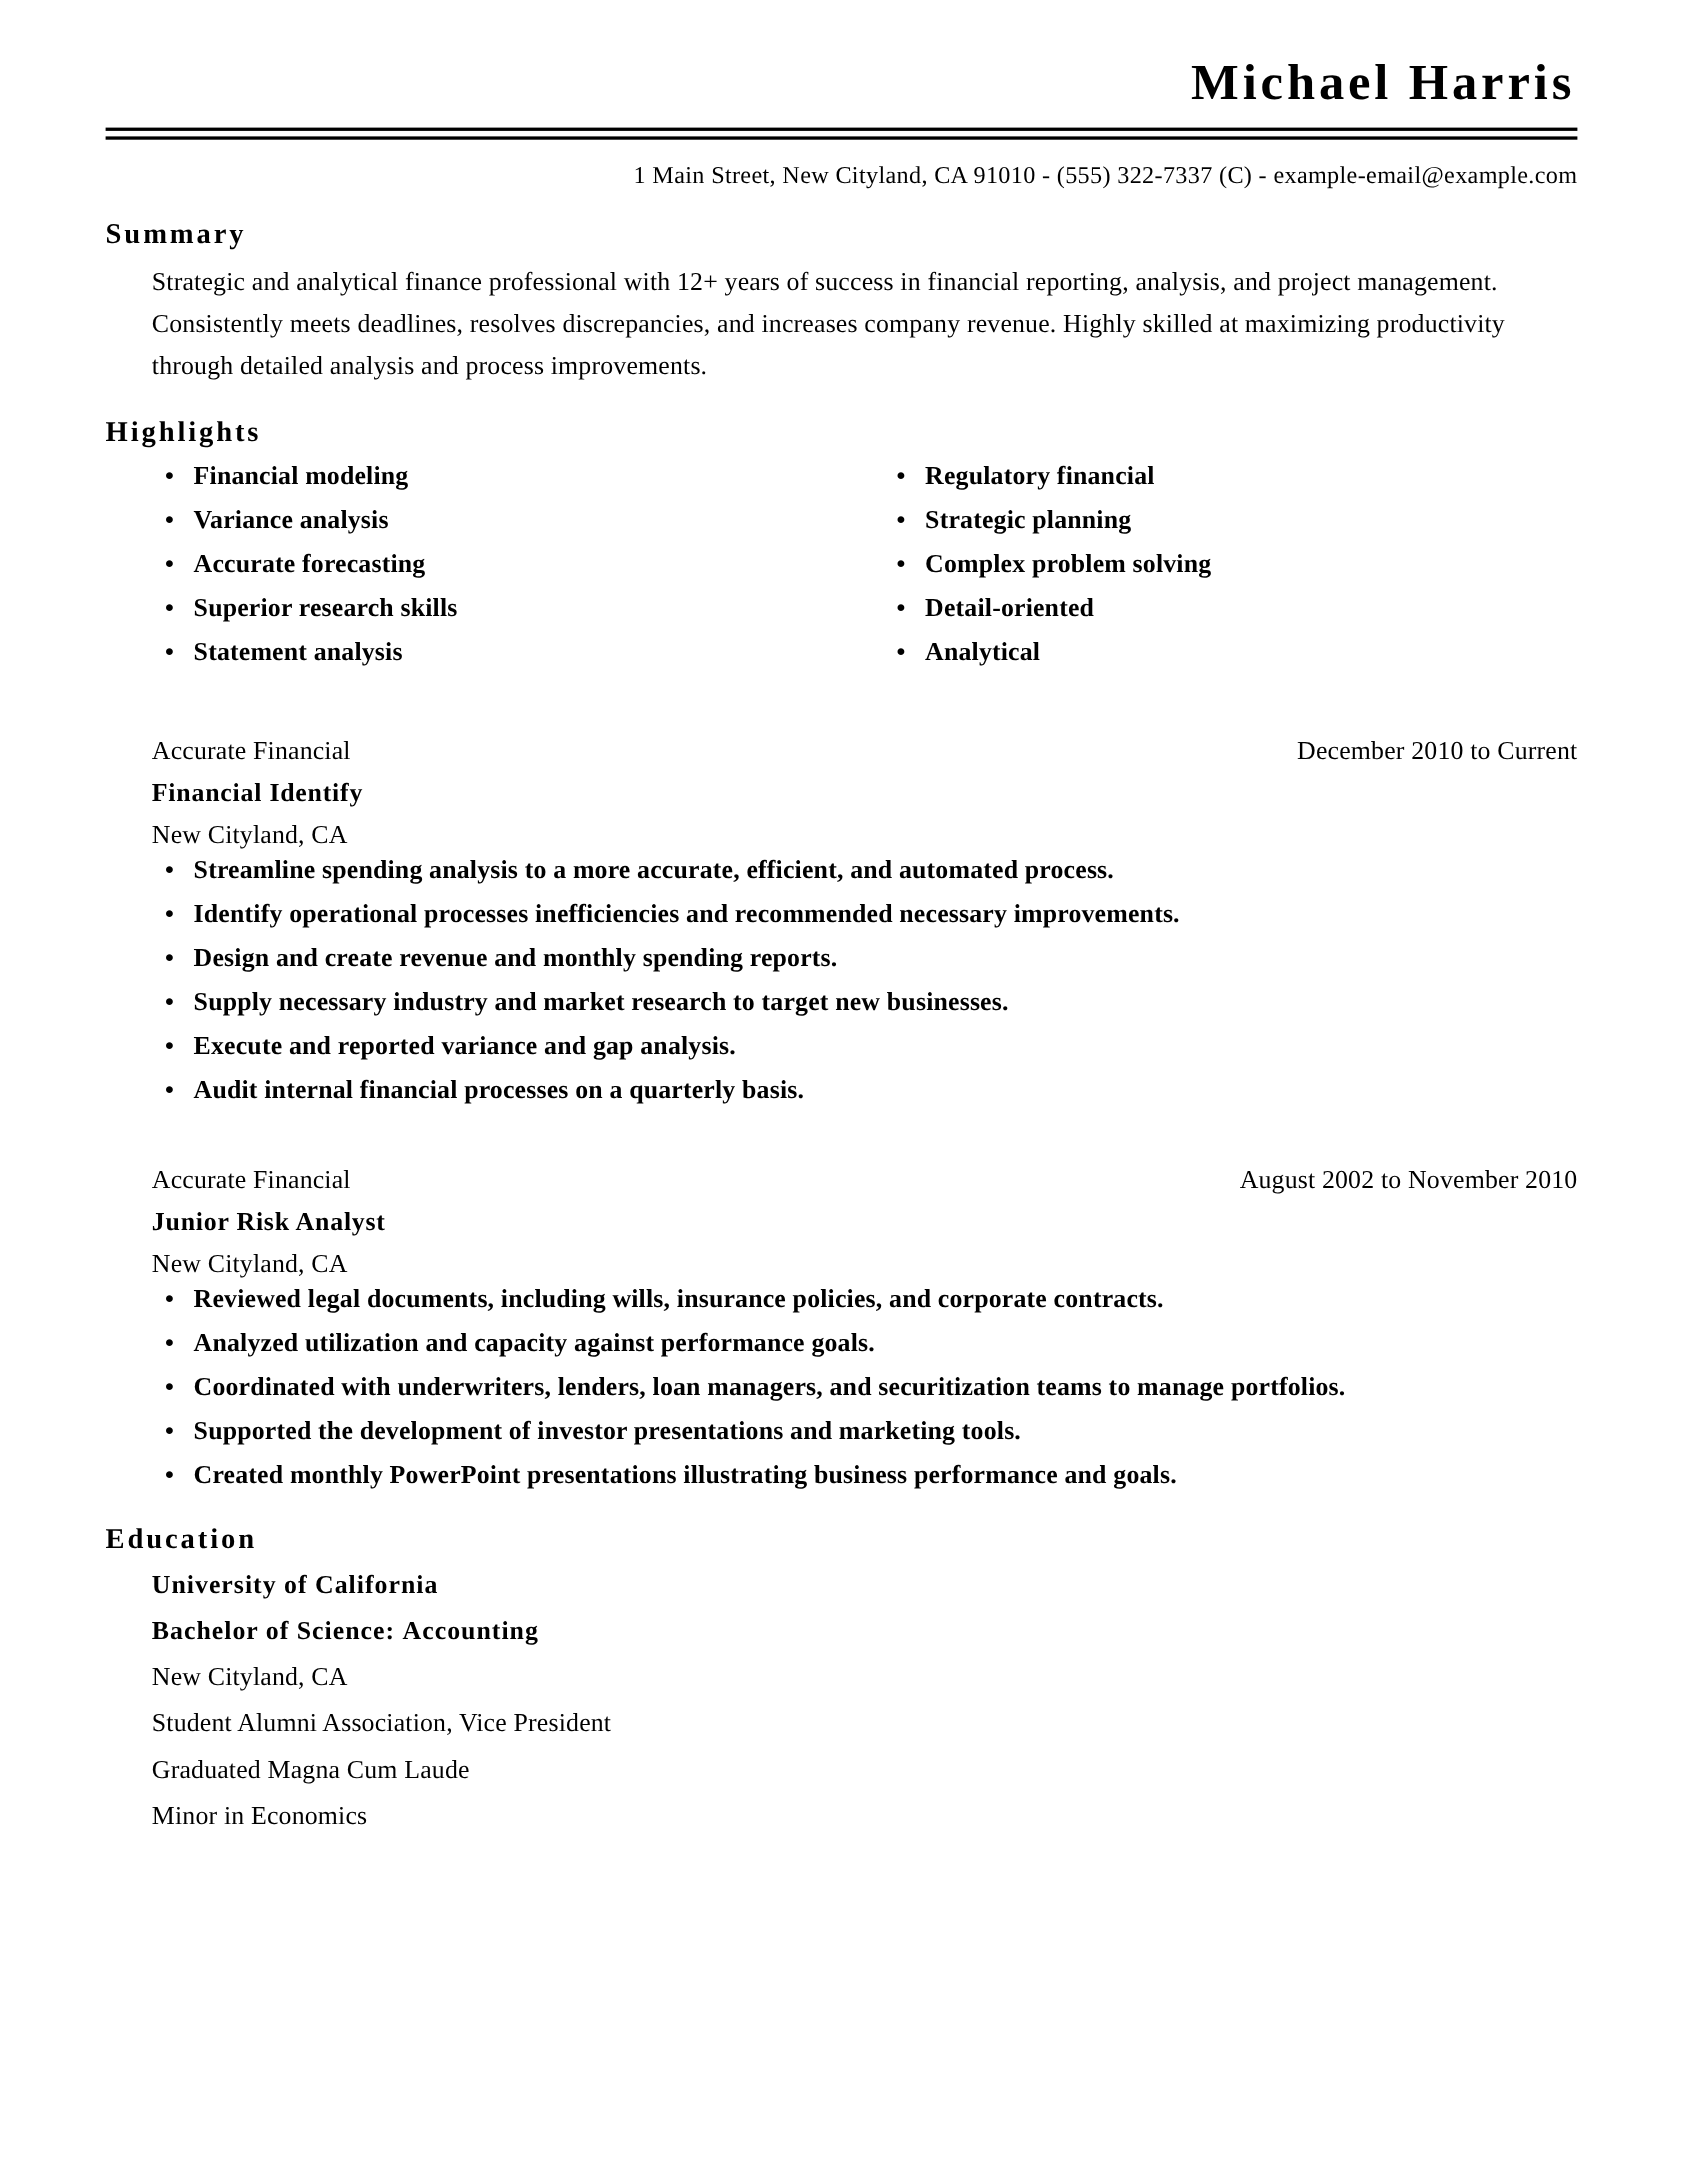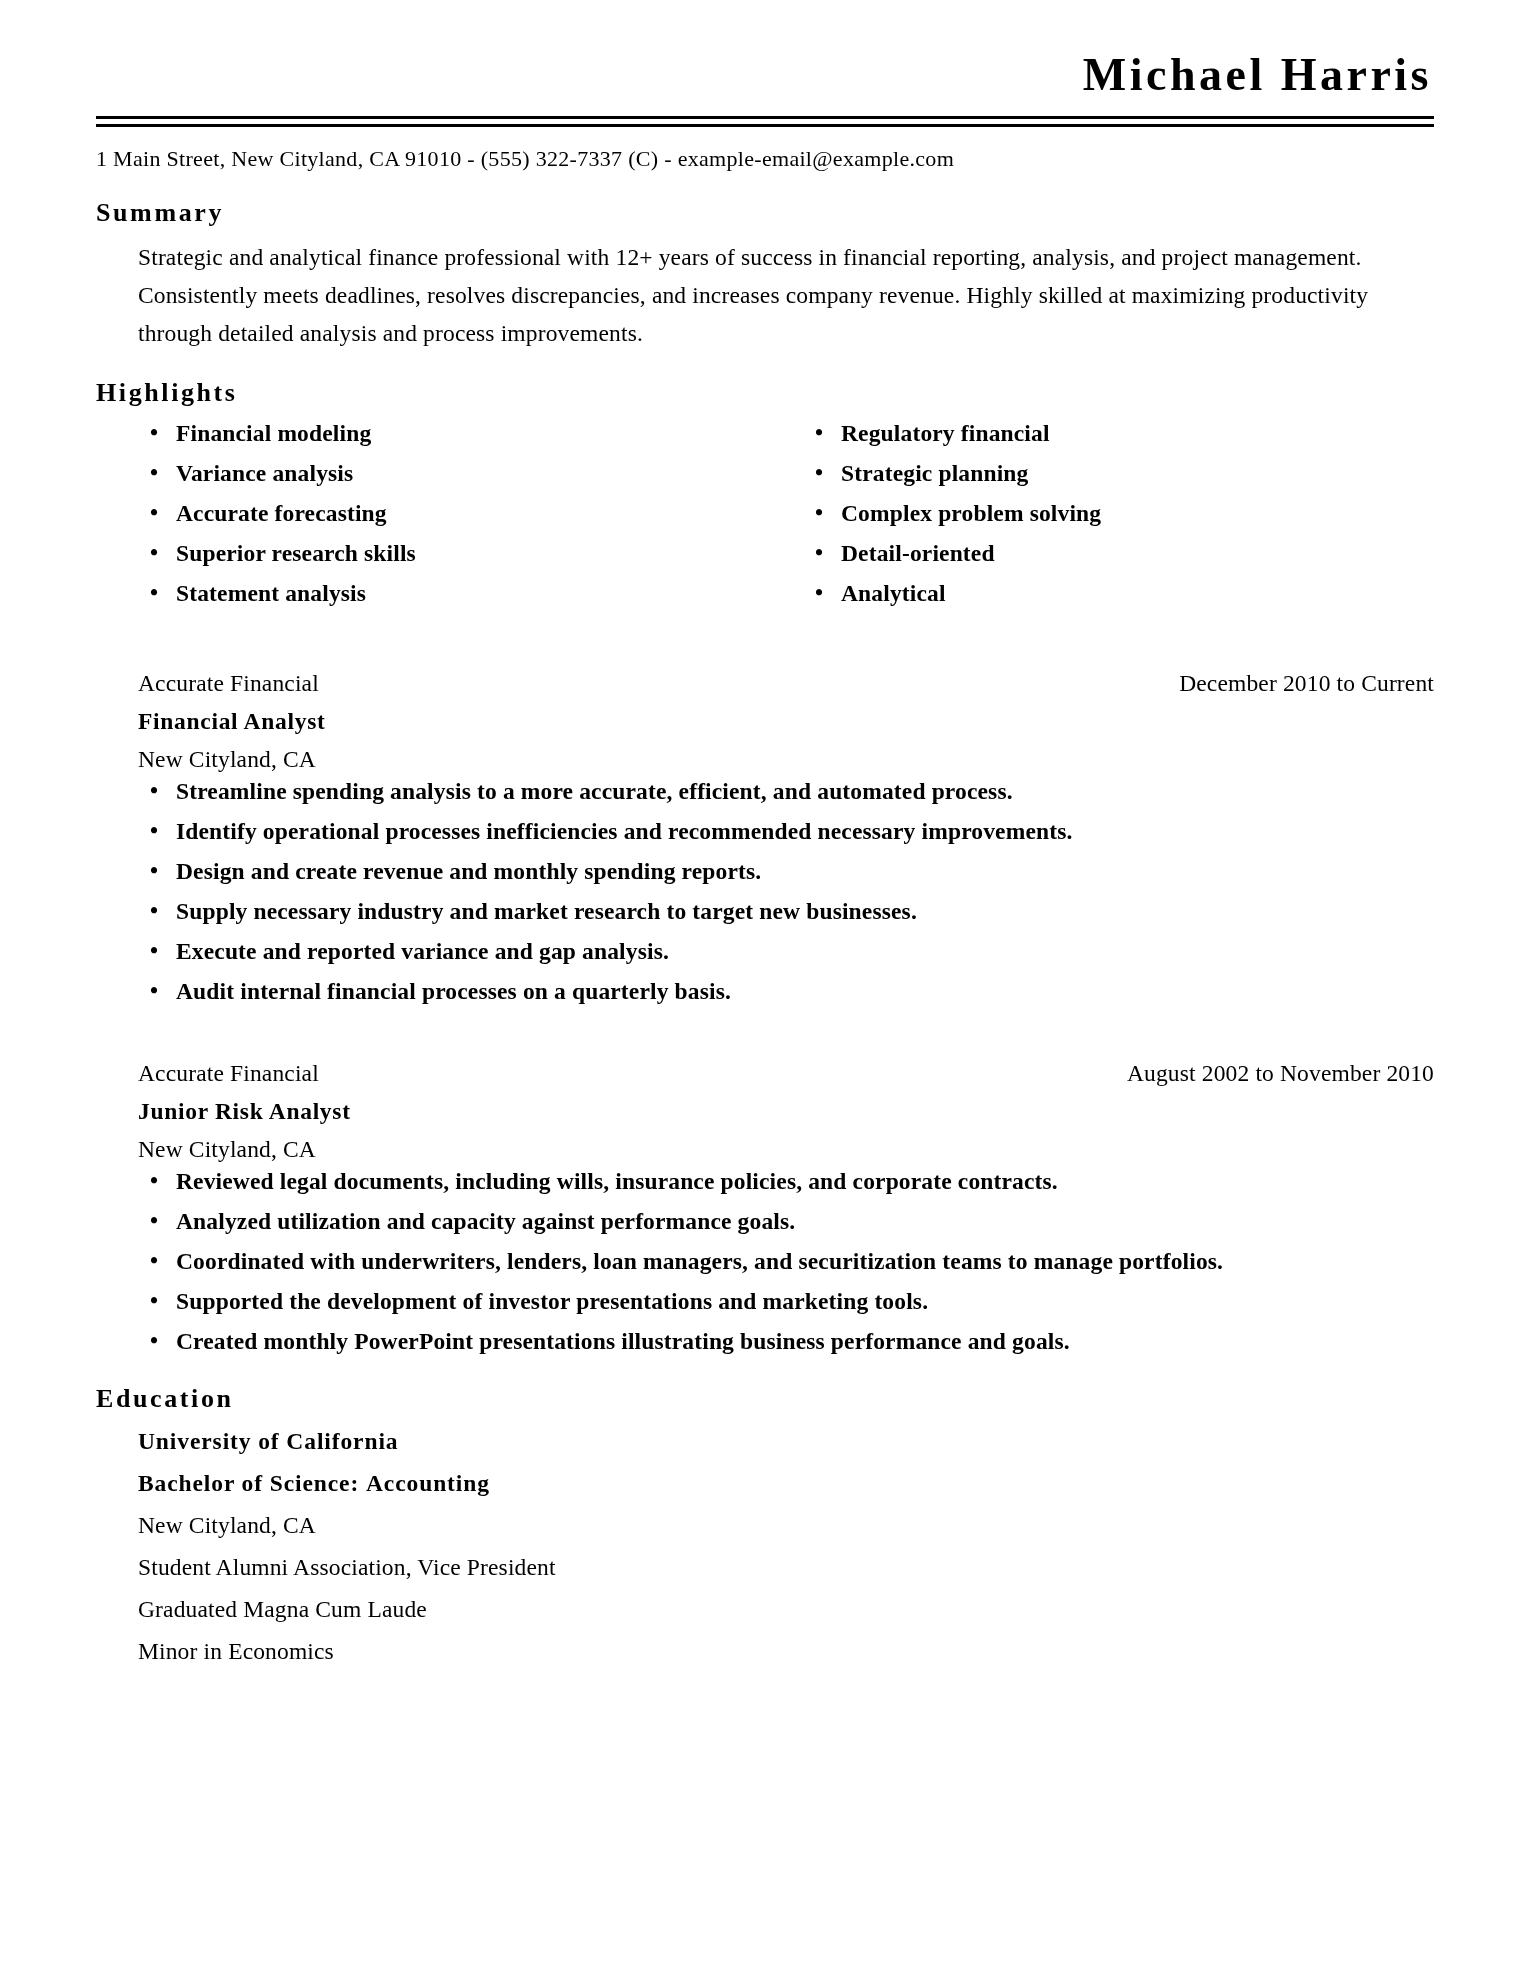--- a/index.html
+++ b/index.html
@@ -37,21 +37,21 @@
     white-space: nowrap;
   }
   .rule-double {
     margin-top: 14px;
     border-top: 3.5px solid #000;
     border-bottom: 3.5px solid #000;
     height: 5px;
     box-sizing: content-box;
   }
   .contact {
-    text-align: left;
+    text-align: right;
     font-size: 22px;
     letter-spacing: 0.3px;
     margin-top: 19px;
   }
 
   
   .section {
     margin-top: 26px;
   }
   .section-title {
@@ -204,21 +204,21 @@
   </div>
 
   <div class="section">
     <div class="section-body">
 
       <div class="job">
         <div class="job-head">
           <div class="job-company">Accurate Financial</div>
           <div class="job-dates">December 2010 to Current</div>
         </div>
-        <div class="job-title">Financial Analyst</div>
+        <div class="job-title">Financial Identify</div>
         <div class="job-location">New Cityland, CA</div>
         <ul class="bullets job-bullets">
           <li>Streamline spending analysis to a more accurate, efficient, and automated process.</li>
           <li>Identify operational processes inefficiencies and recommended necessary improvements.</li>
           <li>Design and create revenue and monthly spending reports.</li>
           <li>Supply necessary industry and market research to target new businesses.</li>
           <li>Execute and reported variance and gap analysis.</li>
           <li>Audit internal financial processes on a quarterly basis.</li>
         </ul>
       </div>

